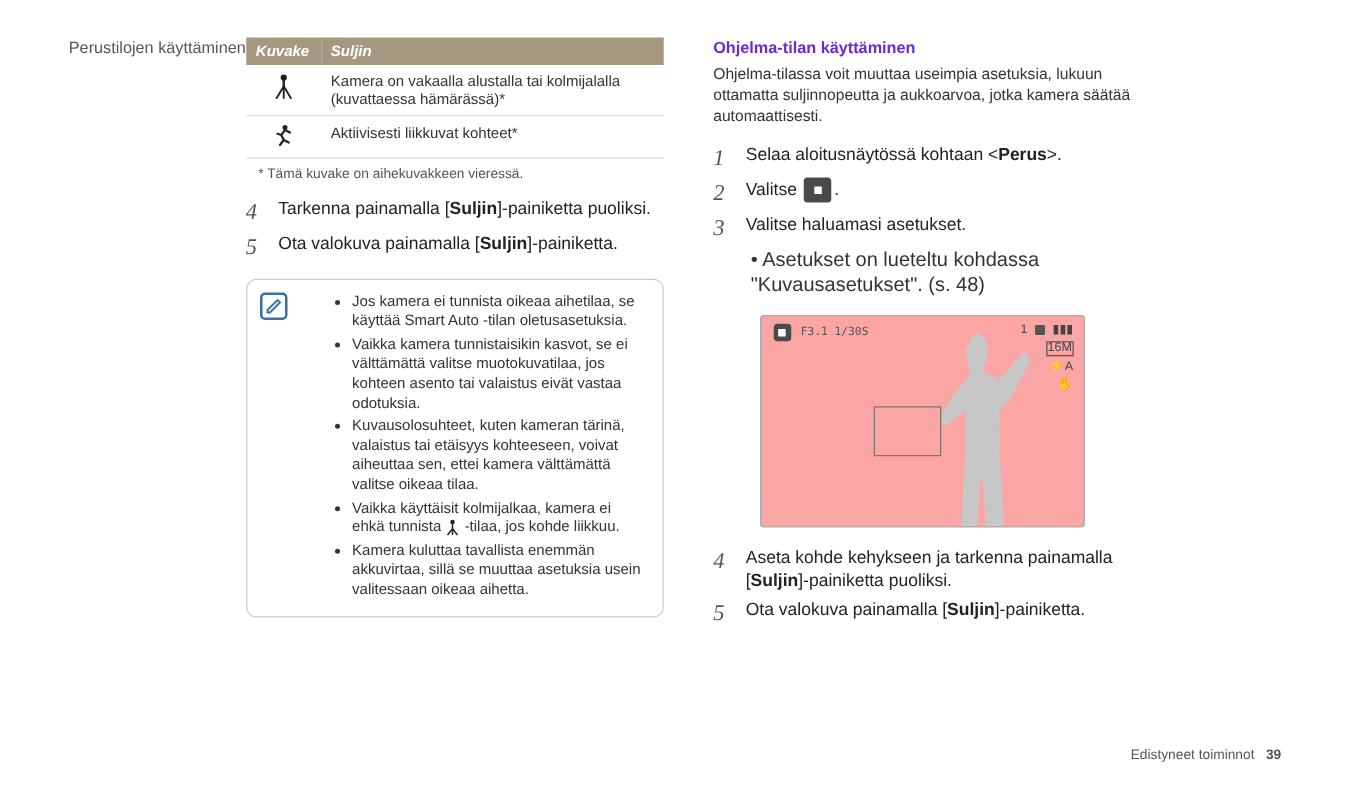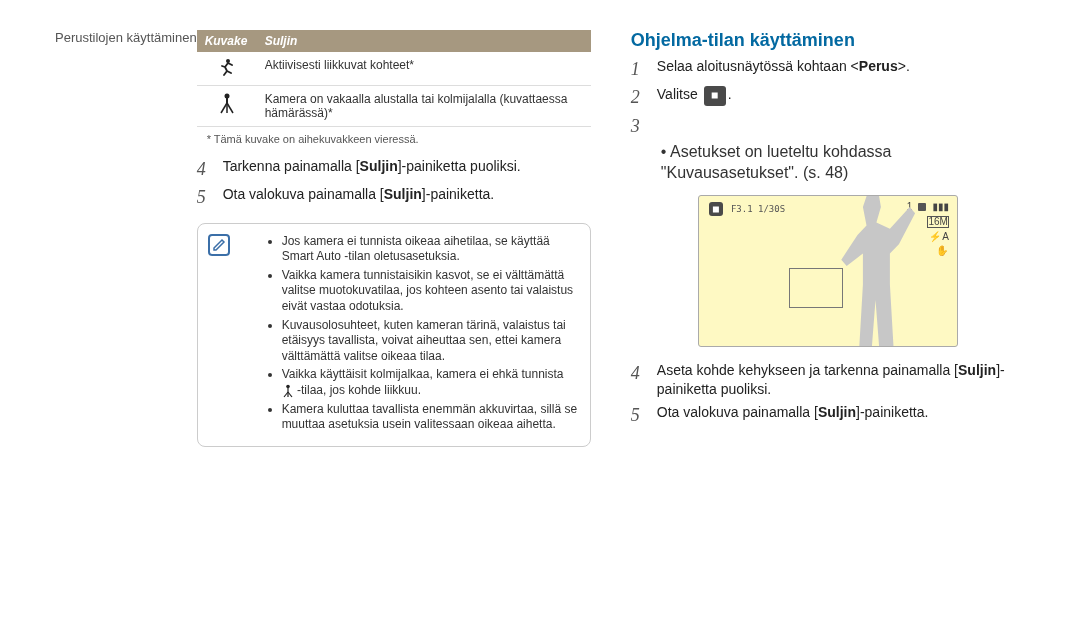--- a/index.html
+++ b/index.html
@@ -81,22 +81,22 @@
     left: 10px; top: 10px;
     width: 22px; height: 22px;
     border: 2px solid #3b6fa8;
     border-radius: 4px;
     display: flex; align-items: center; justify-content: center;
   }
   .info-box .note-icon svg { width: 14px; height: 14px; }
   .info-box ul { list-style: disc; margin-left: 14px; }
   .info-box li { margin-bottom: 3px; line-height: 1.3; }
   .heading-blue {
-    color: #0369a1;
-    font-size: 18px;
+    color: #6d28d9;
+    font-size: 13px;
     font-weight: bold;
     margin-bottom: 6px;
   }
   .body-text {
     font-size: 12.5px;
     color: #333;
     line-height: 1.35;
     margin-bottom: 12px;
   }
   .inline-icon {
@@ -118,22 +118,22 @@
   }
   .sub-bullet {
     font-size: 16px;
     color: #333;
     margin-left: 30px;
     margin-top: 2px;
     line-height: 1.3;
   }
   .screen-illustration {
     width: 260px;
-    height: 152px;
-    background: #fef9c3;
+    height: 170px;
+    background: #fca5a5;
     border: 1px solid #aaa;
     border-radius: 3px;
     margin: 12px auto 14px auto;
     position: relative;
     overflow: hidden;
   }
   .screen-illustration .topbar {
     position: absolute;
     top: 6px; left: 8px;
     font-size: 9px;
@@ -203,39 +203,39 @@
       <table class="icon-table">
         <thead>
           <tr>
             <th>Kuvake</th>
             <th>Suljin</th>
           </tr>
         </thead>
         <tbody>
           <tr>
             <td class="icon-cell">
-              <svg width="18" height="18" viewBox="0 0 18 18">
-                  <circle cx="10" cy="3" r="2" fill="#222"></circle>
-                  <path d="M10 5 L7 9 L4 8 M7 9 L9 13 L6 17 M9 13 L13 15 M10 5 L14 7" stroke="#222" stroke-width="1.8" fill="none" stroke-linecap="round"></path>
-                </svg>
-            </td>
-            <td>Aktiivisesti liikkuvat kohteet*</td>
-          </tr>
-          <tr>
-            <td class="icon-cell">
               <svg width="16" height="22" viewBox="0 0 16 22">
                   <circle cx="8" cy="4" r="2.5" fill="#222"></circle>
                   <rect x="7" y="6" width="2" height="5" fill="#222"></rect>
                   <line x1="8" y1="11" x2="2" y2="21" stroke="#222" stroke-width="1.5"></line>
                   <line x1="8" y1="11" x2="14" y2="21" stroke="#222" stroke-width="1.5"></line>
                   <line x1="8" y1="11" x2="8" y2="21" stroke="#222" stroke-width="1.5"></line>
                 </svg>
             </td>
             <td>Kamera on vakaalla alustalla tai kolmijalalla (kuvattaessa hämärässä)*</td>
           </tr>
+          <tr>
+            <td class="icon-cell">
+              <svg width="18" height="18" viewBox="0 0 18 18">
+                  <circle cx="10" cy="3" r="2" fill="#222"></circle>
+                  <path d="M10 5 L7 9 L4 8 M7 9 L9 13 L6 17 M9 13 L13 15 M10 5 L14 7" stroke="#222" stroke-width="1.8" fill="none" stroke-linecap="round"></path>
+                </svg>
+            </td>
+            <td>Aktiivisesti liikkuvat kohteet*</td>
+          </tr>
         </tbody>
       </table>
       <div class="footnote">* Tämä kuvake on aihekuvakkeen vieressä.</div>
 
       <div class="step">
         <span class="step-num">4</span>
         <span>
           <span>Tarkenna painamalla [</span><b class="shutter-strong">Suljin</b><span>]-painiketta puoliksi.</span>
         </span>
       </div>
@@ -248,57 +248,59 @@
 
       <div class="info-box">
         <span class="note-icon">
           <svg viewBox="0 0 14 14">
               <path d="M2 10 L10 2 L12 4 L4 12 L2 12 Z" fill="none" stroke="#3b6fa8" stroke-width="1.5"></path>
             </svg>
         </span>
         <ul>
           <li>Jos kamera ei tunnista oikeaa aihetilaa, se käyttää Smart Auto -tilan oletusasetuksia.</li>
           <li>Vaikka kamera tunnistaisikin kasvot, se ei välttämättä valitse muotokuvatilaa, jos kohteen asento tai valaistus eivät vastaa odotuksia.</li>
-          <li>Kuvausolosuhteet, kuten kameran tärinä, valaistus tai etäisyys tavallista, voivat aiheuttaa sen, ettei kamera välttämättä valitse oikeaa tilaa.</li>
+          <li>Kuvausolosuhteet, kuten kameran tärinä, valaistus tai etäisyys kohteeseen, voivat aiheuttaa sen, ettei kamera välttämättä valitse oikeaa tilaa.</li>
           <li>
             <span>Vaikka käyttäisit kolmijalkaa, kamera ei ehkä tunnista </span>
             <span class="inline-person">
               <svg width="12" height="14" viewBox="0 0 12 14">
                   <circle cx="6" cy="2.5" r="1.8" fill="#222"></circle>
                   <line x1="6" y1="4" x2="6" y2="8" stroke="#222" stroke-width="1.2"></line>
                   <line x1="6" y1="8" x2="2" y2="13" stroke="#222" stroke-width="1.2"></line>
                   <line x1="6" y1="8" x2="10" y2="13" stroke="#222" stroke-width="1.2"></line>
                   <line x1="6" y1="8" x2="6" y2="13" stroke="#222" stroke-width="1.2"></line>
                 </svg>
             </span>
             <span> -tilaa, jos kohde liikkuu.</span>
           </li>
           <li>Kamera kuluttaa tavallista enemmän akkuvirtaa, sillä se muuttaa asetuksia usein valitessaan oikeaa aihetta.</li>
         </ul>
       </div>
     </div>
 
     <div class="col">
       <div class="heading-blue">Ohjelma-tilan käyttäminen</div>
+      <div class="body-text">Ohjelma-tilassa voit muuttaa useimpia asetuksia, lukuun ottamatta suljinnopeutta ja aukkoarvoa, jotka kamera säätää automaattisesti.</div>
 
       <div class="step">
         <span class="step-num">1</span>
         <span>
           <span>Selaa aloitusnäytössä kohtaan &lt;</span><b>Perus</b><span>&gt;.</span>
         </span>
       </div>
       <div class="step">
         <span class="step-num">2</span>
         <span>
           <span>Valitse</span>
           <span class="inline-icon"></span>.
         </span>
       </div>
       <div class="step">
         <span class="step-num">3</span>
+        <span>Valitse haluamasi asetukset.</span>
       </div>
       <div class="sub-bullet">• Asetukset on lueteltu kohdassa "Kuvausasetukset". (s. 48)</div>
 
       <div class="screen-illustration">
         <div class="topbar">
           <span class="inline-icon" style="width:14px;height:14px"></span>
           <span style="font-family:monospace">F3.1  1/30S</span>
         </div>
         <div class="toprighticons">
           <div style="display:flex;gap:6px;align-items:center">
@@ -322,13 +324,18 @@
       </div>
       <div class="step">
         <span class="step-num">5</span>
         <span>
           <span>Ota valokuva painamalla [</span><b class="shutter-strong">Suljin</b><span>]-painiketta.</span>
         </span>
       </div>
     </div>
   </div>
 
+  <div class="footer">
+    <span>Edistyneet toiminnot</span>
+    &nbsp;
+    <b>39</b>
+  </div>
 </div>
 
 </body></html>

